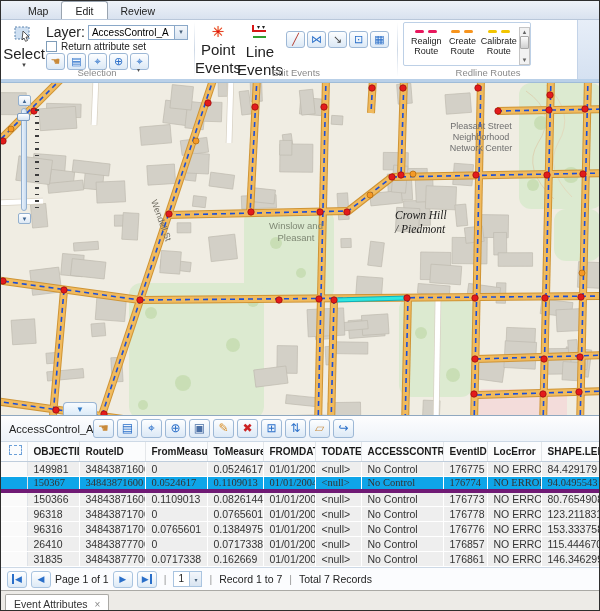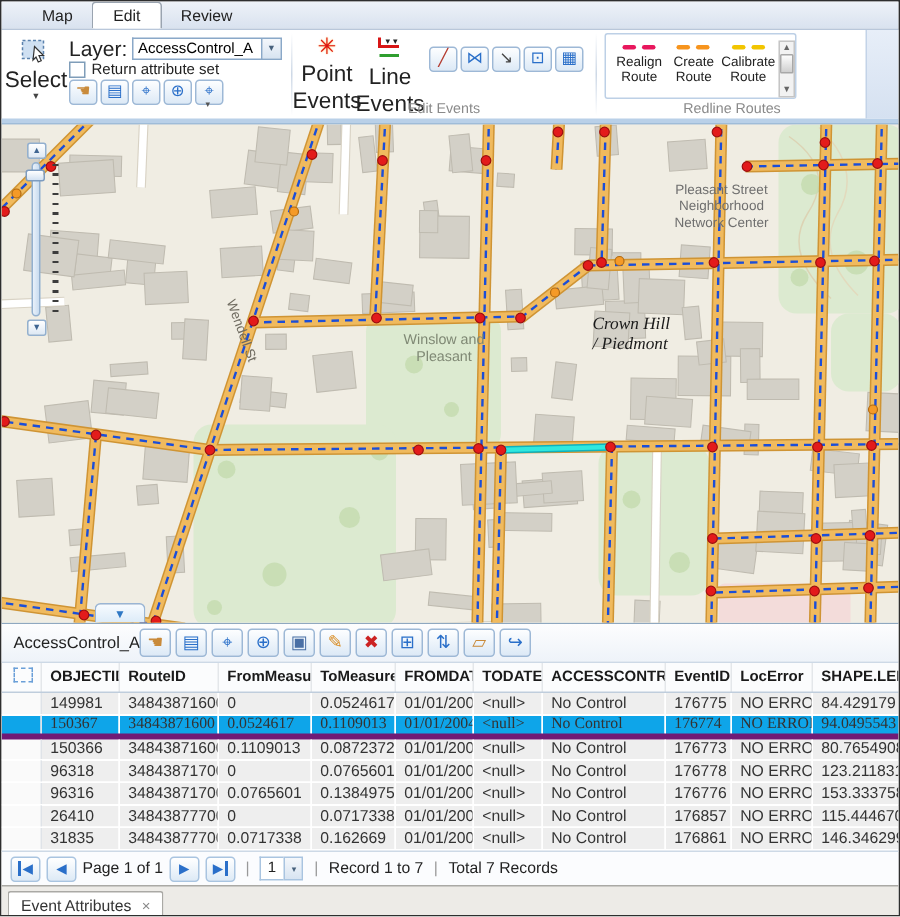--- a/index.html
+++ b/index.html
@@ -138,20 +138,21 @@
             </div>
             <div class="tool-btn">
               <span style="color: rgb(42, 111, 201);">⊕</span>
             </div>
             <div class="tool-btn">
               <span style="color: rgb(42, 111, 201);">⌖</span>
               <span class="mini-caret">▾</span>
             </div>
           </div>
       </div>
+      <div class="group-label">Selection</div>
     </div>
 
     <div class="vsep"></div>
 
     <div class="group group-editevents">
       <div class="bigbtn">
         <span class="icon24">
             <span class="pe-star">✳</span>
           </span>
         <span class="lbl">Point</span>
@@ -573,21 +574,21 @@
               <td>No Control</td>
               <td>176774</td>
               <td>NO ERROR</td>
               <td>94.0495543</td>
             </tr>
             <tr>
               <td class="selcol"></td>
               <td>150366</td>
               <td>34843871600</td>
               <td>0.1109013</td>
-              <td>0.0872372</td>
+              <td>0.0826144</td>
               <td>01/01/2004</td>
               <td>&lt;null&gt;</td>
               <td>No Control</td>
               <td>176773</td>
               <td>NO ERROR</td>
               <td>80.7654908</td>
             </tr>
             <tr>
               <td class="selcol"></td>
               <td>96318</td>

